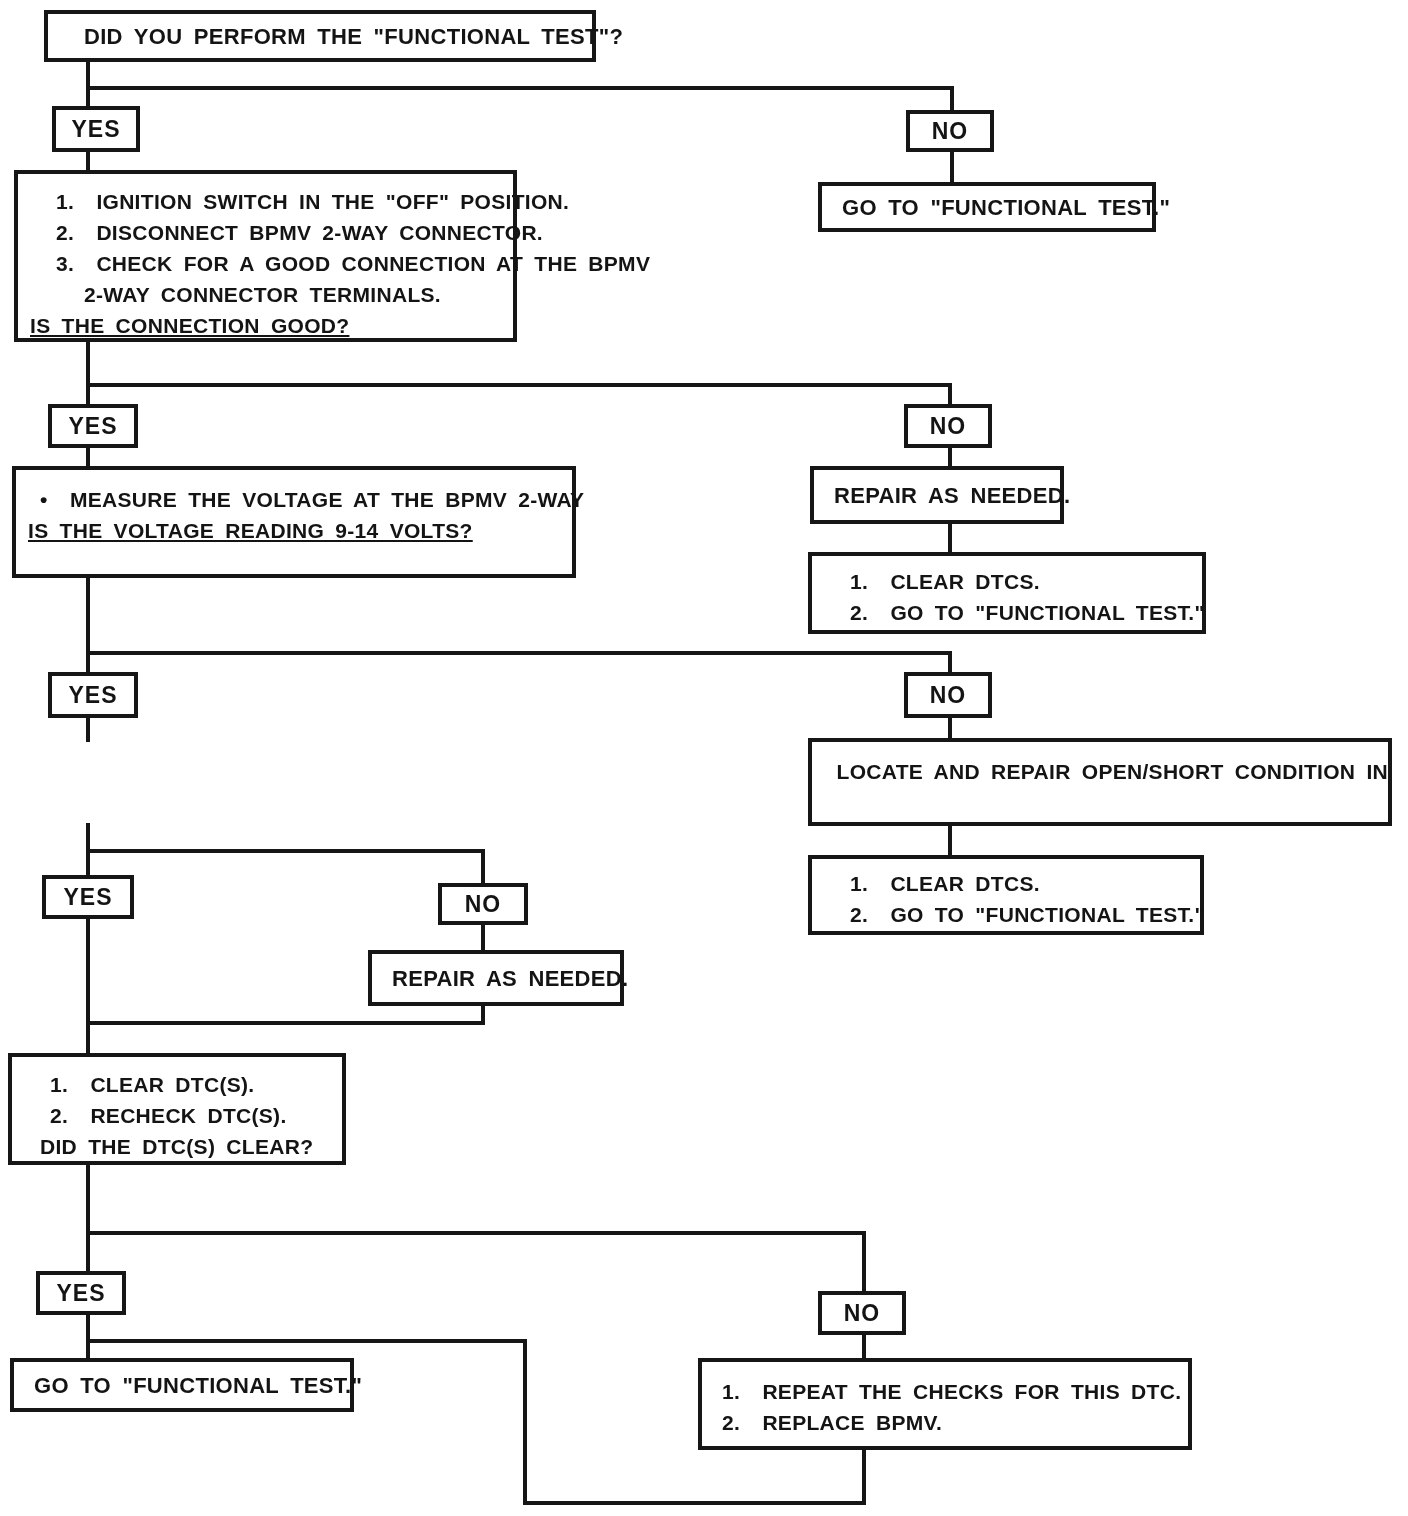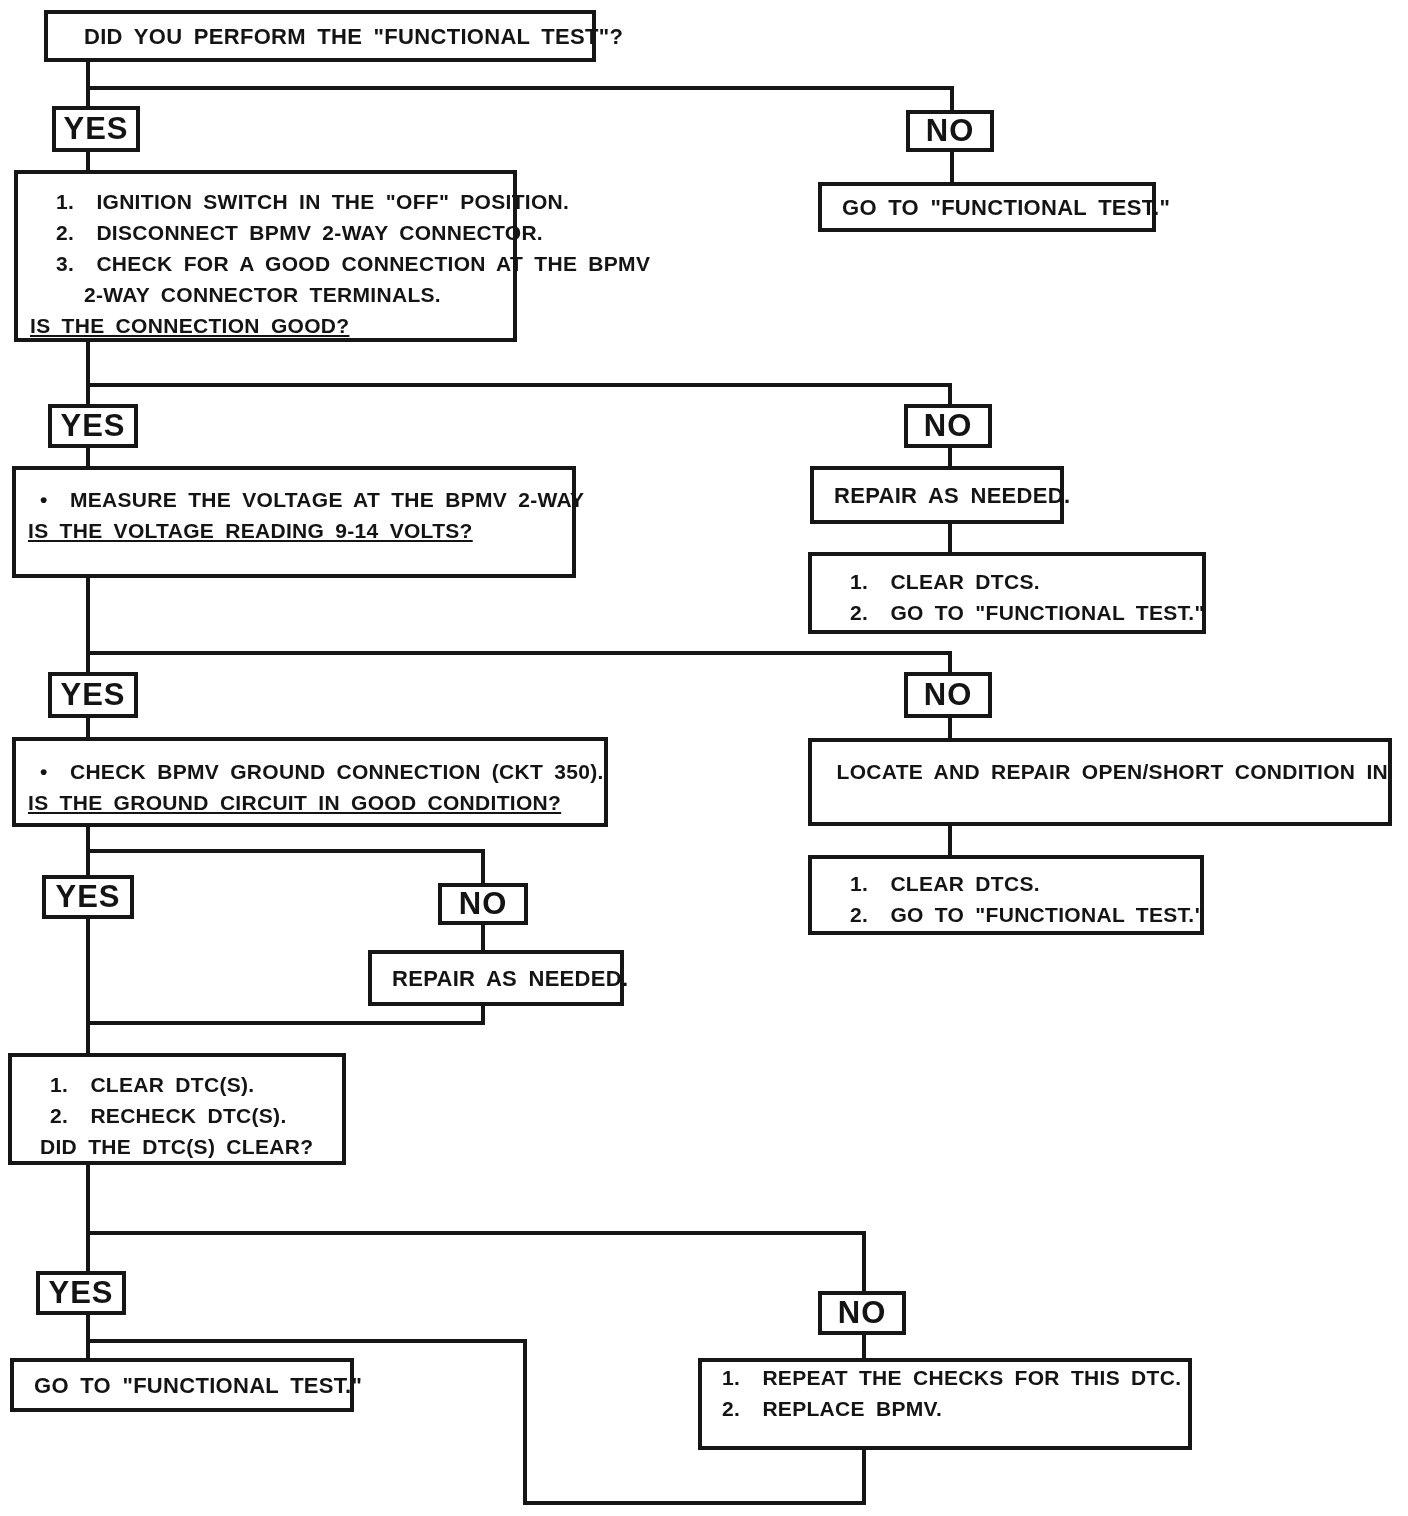--- a/index.html
+++ b/index.html
@@ -11,21 +11,21 @@
     -webkit-font-smoothing:none;
   }
   .vl,.hl { position:absolute; background:#161616; }
   .box {
     position:absolute; box-sizing:border-box;
     background:#ffffff; border:4px solid #161616;
     font-weight:bold; font-size:21px; letter-spacing:.3px; word-spacing:5px;
   }
   .tag {
     display:flex; align-items:center; justify-content:center;
-    font-size:31px; letter-spacing:1px; border-width:4px;
+    font-size:23px; letter-spacing:1px; border-width:4px;
   }
   .single {
     display:flex; align-items:center; padding-left:20px; font-size:22px;
   }
   .multi { padding-top:12px; }
   .ln { white-space:pre; line-height:31px; }
   .ind-num  { padding-left:38px; }  
   .ind-cont { padding-left:66px; }  
   .ind-q    { padding-left:12px;text-decoration:underline; }  
   .ind-q2   { padding-left:28px; }
@@ -116,24 +116,20 @@
     <div class="ln ind-num">2.  GO TO "FUNCTIONAL TEST."</div>
   </div>
 
   <div class="box tag" style="left:48px; top:672px; width:90px; height:46px;">
     <span>YES</span>
   </div>
   <div class="box tag" style="left:904px; top:672px; width:88px; height:46px;">
     <span>NO</span>
   </div>
 
-  <div class="box multi" style="left:12px; top:737px; width:596px; height:90px; padding-top:15px;">
-    <div class="ln ind-bul">•  CHECK BPMV GROUND CONNECTION (CKT 350).</div>
-    <div class="ln ind-q">IS THE GROUND CIRCUIT IN GOOD CONDITION?</div>
-  </div>
   <div class="box multi" style="left:808px; top:738px; width:584px; height:88px; padding-top:14px;">
     <div class="ln ind-sm">LOCATE AND REPAIR OPEN/SHORT CONDITION IN</div>
   </div>
   <div class="box multi" style="left:808px; top:855px; width:396px; height:80px; padding-top:9px;">
     <div class="ln ind-num">1.  CLEAR DTCS.</div>
     <div class="ln ind-num">2.  GO TO "FUNCTIONAL TEST."</div>
   </div>
 
   <div class="box tag" style="left:42px; top:875px; width:92px; height:44px;">
     <span>YES</span>
@@ -154,18 +150,18 @@
   <div class="box tag" style="left:36px; top:1271px; width:90px; height:44px;">
     <span>YES</span>
   </div>
   <div class="box tag" style="left:818px; top:1291px; width:88px; height:44px;">
     <span>NO</span>
   </div>
 
   <div class="box single" style="left:10px; top:1358px; width:344px; height:54px;">
     <span class="ln">GO TO "FUNCTIONAL TEST."</span>
   </div>
-  <div class="box multi" style="left:698px; top:1358px; width:494px; height:92px; padding-top:0;">
+  <div class="box multi" style="left:698px; top:1358px; width:494px; height:92px; padding-top:14px;">
     <div class="ln ind-num2">1.  REPEAT THE CHECKS FOR THIS DTC.</div>
     <div class="ln ind-num2">2.  REPLACE BPMV.</div>
   </div>
 
 </div>
 
 </body></html>

